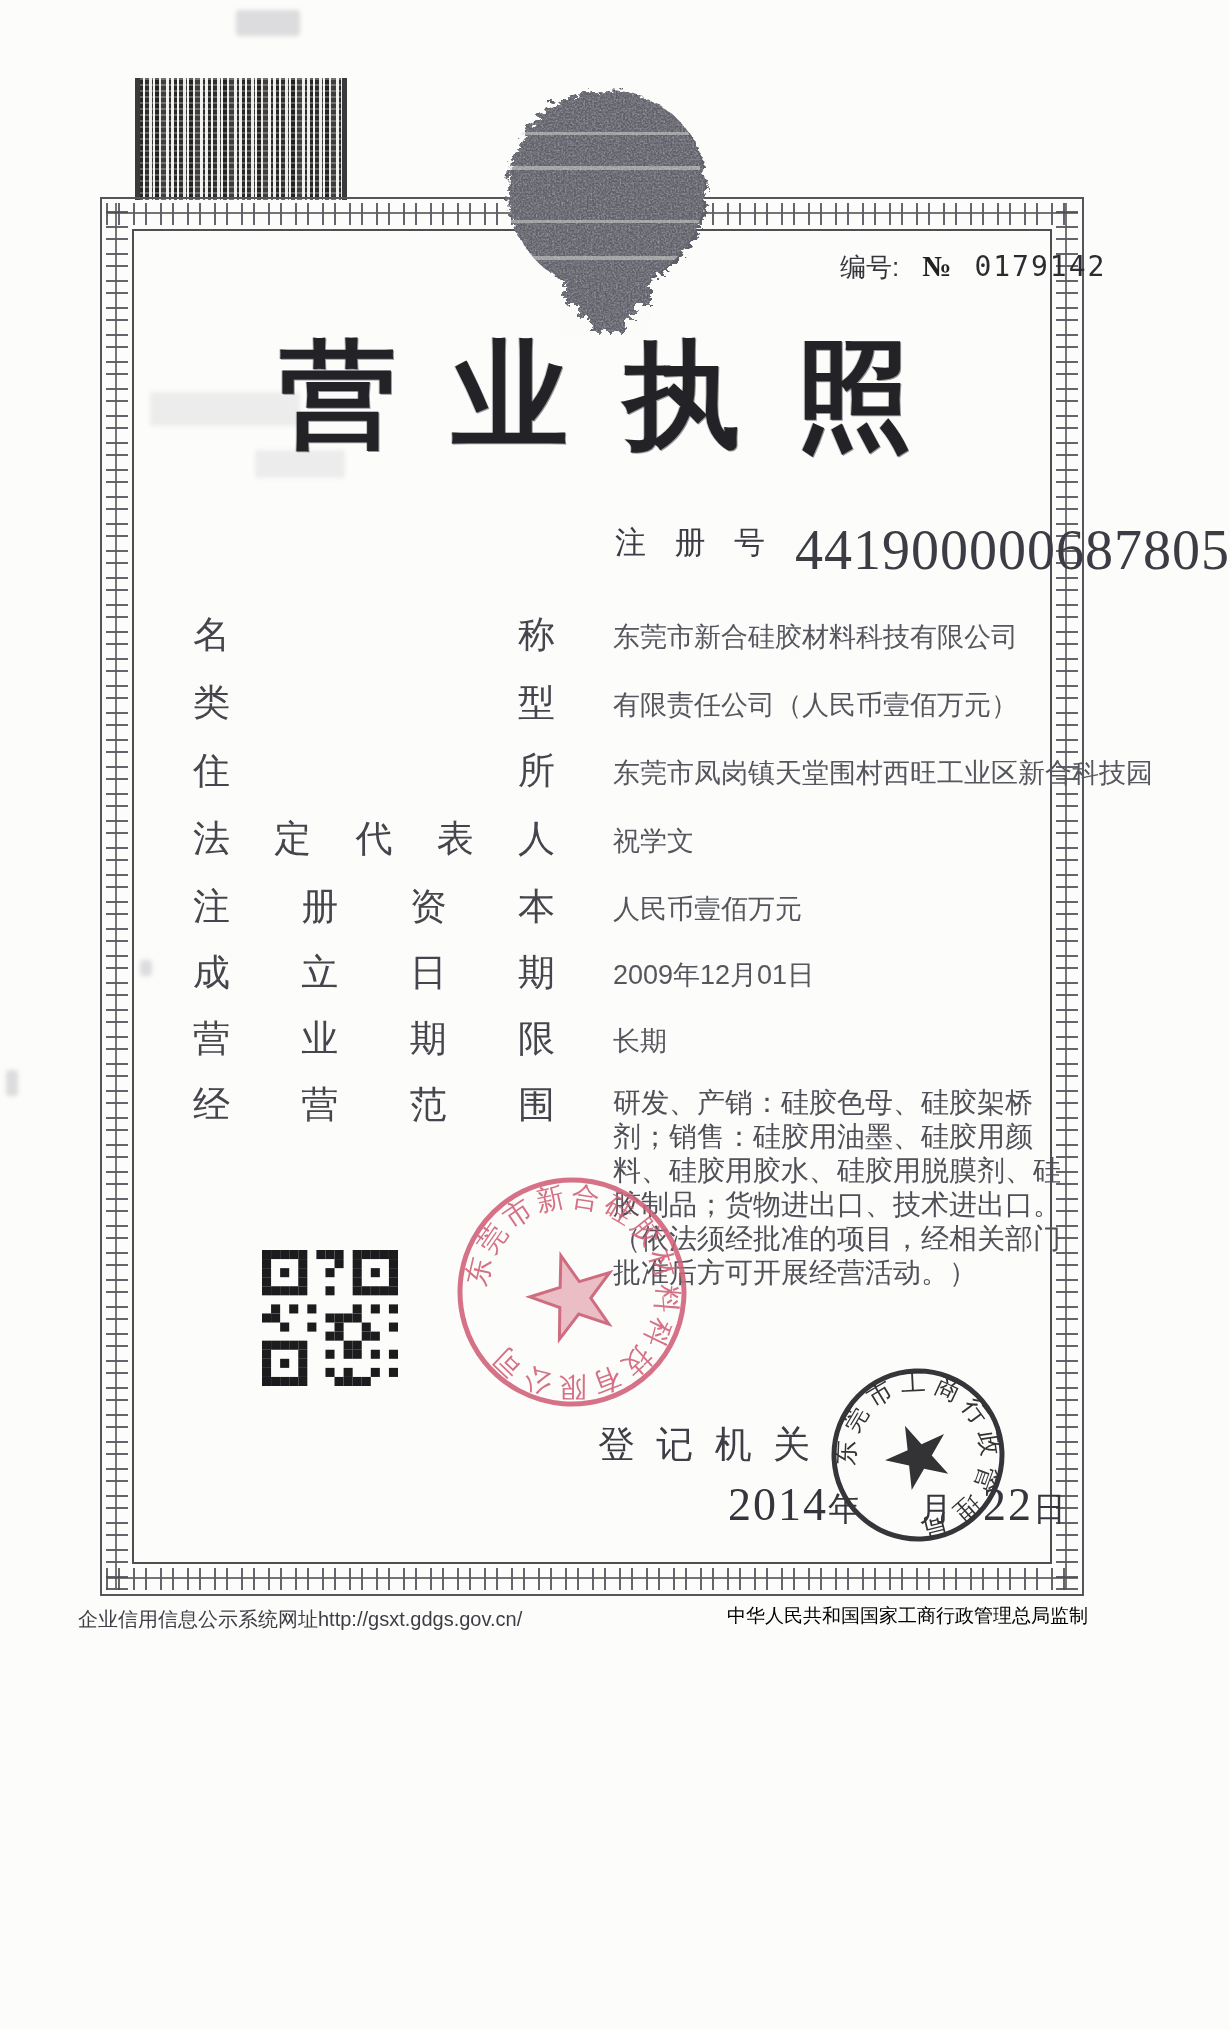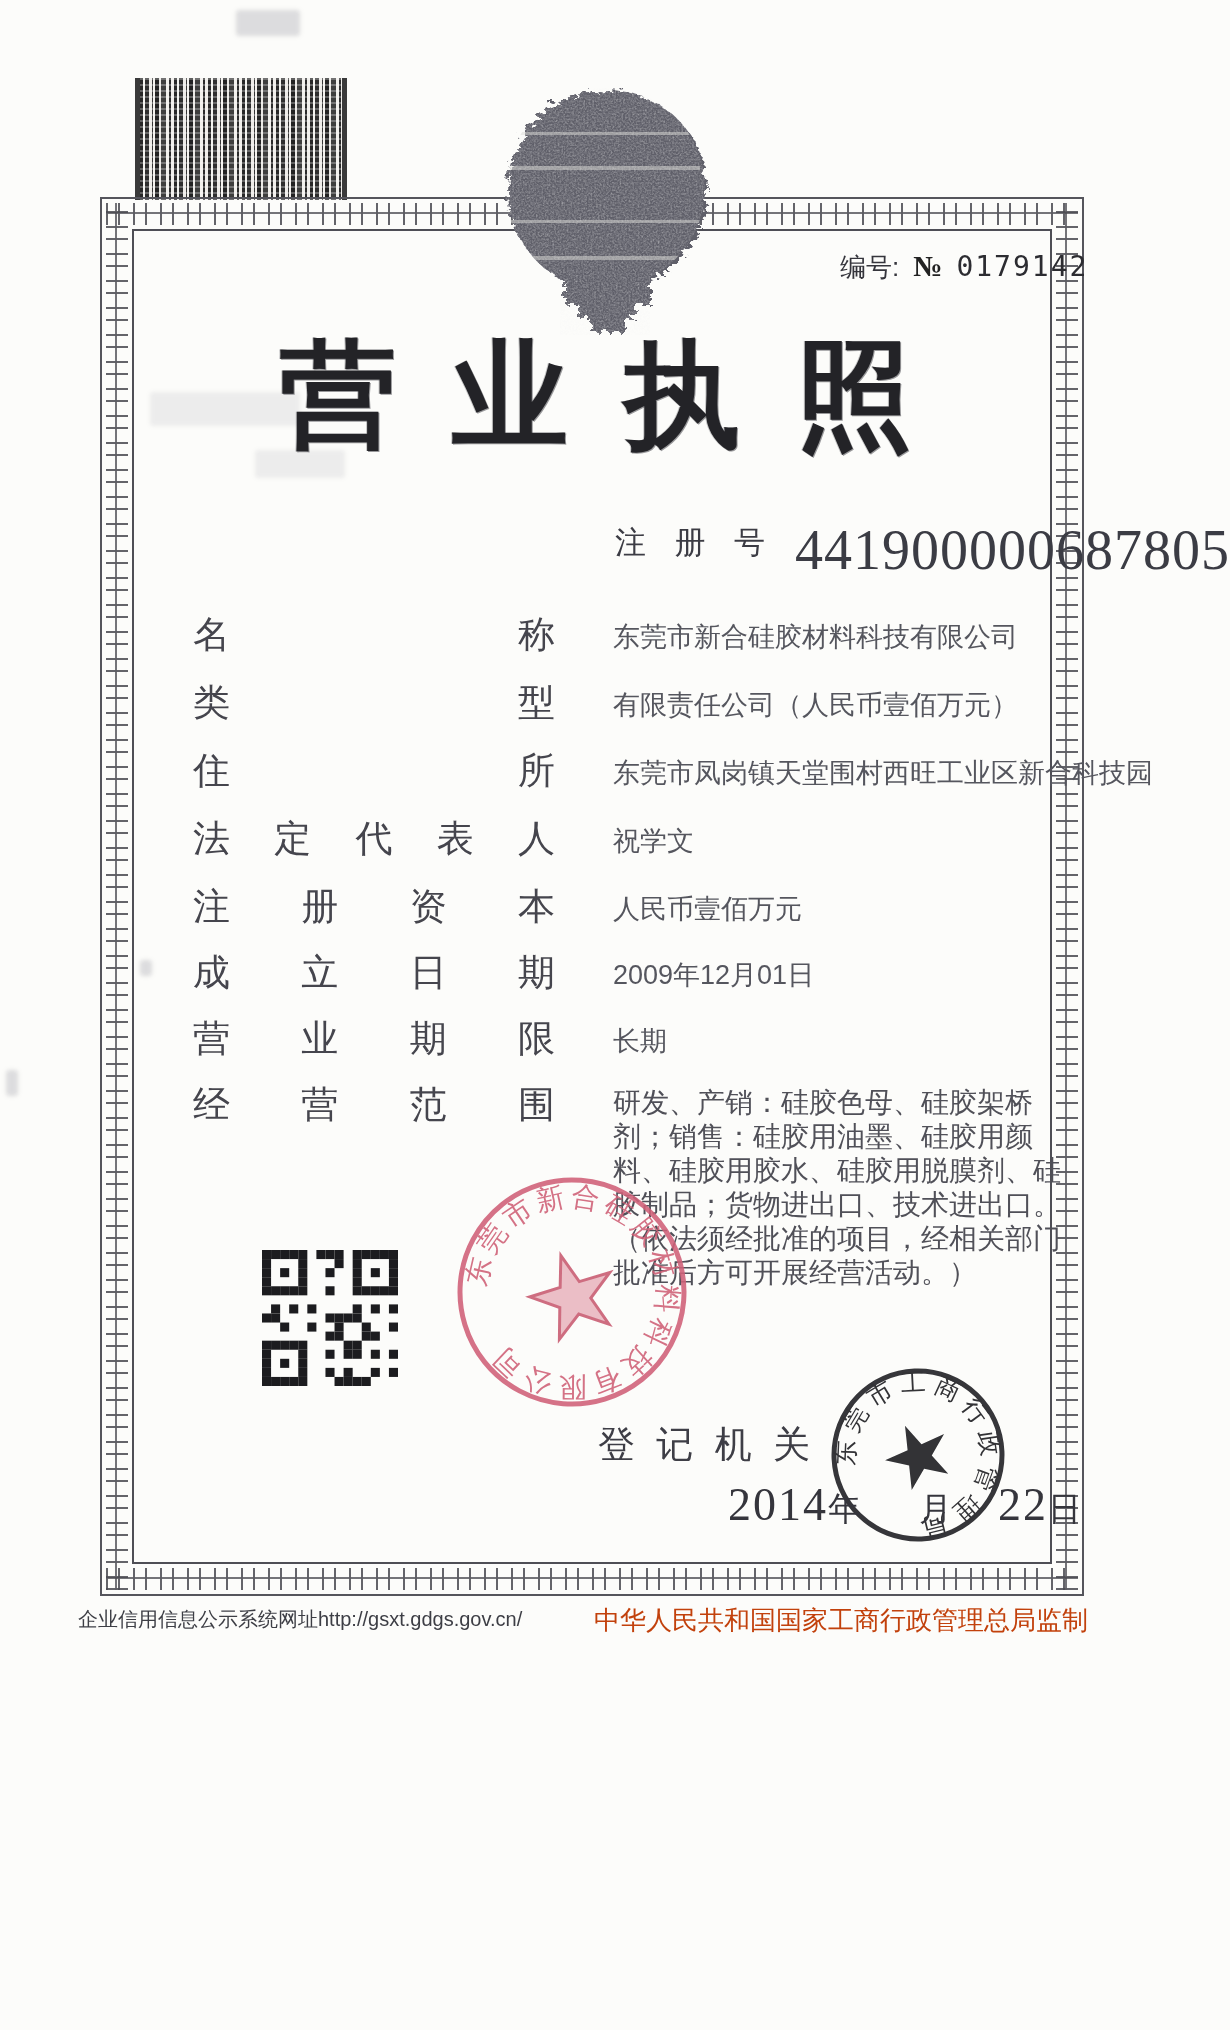--- a/index.html
+++ b/index.html
@@ -45,21 +45,21 @@
       linear-gradient(to right, transparent 0 9px, rgba(75,75,82,.85) 9px 11px, transparent 11px),
       repeating-linear-gradient(0deg, rgba(75,75,82,.95) 0 2px, transparent 2px 12px,
         rgba(75,75,82,.95) 12px 14px, transparent 14px 27px);
   }
   .band-left{left:4px;} .band-right{right:4px;}
 
   
   .emblem{left:500px;top:70px;width:210px;height:268px;z-index:2;}
 
   
-  .serial{left:840px;top:250px;display:flex;align-items:baseline;gap:14px;z-index:3;}
+  .serial{left:840px;top:250px;display:flex;align-items:baseline;gap:23px;z-index:3;}
   .serial-label{font-size:26px;color:#35353c;}
   .serial-no-mark{font-family:"Liberation Serif",serif;font-weight:bold;font-size:29px;color:#222;}
   .serial-number{font-family:"DejaVu Sans Mono",monospace;font-size:28px;letter-spacing:2px;color:#2c2c31;}
 
   .doc-title{
     left:280px;top:332px;width:632px;z-index:3;
     font-size:116px;font-weight:900;color:#232327;line-height:1.1;
     text-shadow:1px 1px 0 rgba(70,70,75,.55), -1px 0 0 rgba(70,70,75,.3);
   }
   .justify-chars{display:flex;justify-content:space-between;}
@@ -80,25 +80,25 @@
   
   .qr{left:262px;top:1250px;width:136px;height:136px;z-index:3;}
   .company-seal{left:452px;top:1172px;width:240px;height:240px;z-index:4;transform:rotate(-17deg);opacity:.88;}
   .registrar-seal{left:828px;top:1365px;width:180px;height:180px;z-index:4;transform:rotate(-24deg);opacity:.92;}
   .registrar-label{left:598px;top:1420px;width:212px;font-size:37px;color:#3e3e46;z-index:3;}
   .issue-date{
     left:728px;top:1478px;z-index:5;display:flex;align-items:baseline;
     font-size:33px;color:#35353c;
   }
   .issue-date .num{font-family:"Liberation Serif",serif;font-size:46px;letter-spacing:2px;}
-  .gap-month{margin-left:58px;} .gap-day{margin-left:46px;}
+  .gap-month{margin-left:58px;} .gap-day{margin-left:31px;}
 
   
   .footer-left{left:78px;top:1606px;font-size:20px;color:#3d3e45;z-index:3;}
-  .footer-right{right:142px;top:1603px;font-size:26px;color:#c2410c;z-index:3;}
+  .footer-right{right:142px;top:1603px;font-size:19px;color:#000000;z-index:3;}
 
   
   .smudge{background:rgba(110,110,122,.22);filter:blur(2px);border-radius:3px;z-index:2;}
 </style>
 </head>
 <body>
 
 <div class="page">
 
   <div class="abs barcode"></div>

